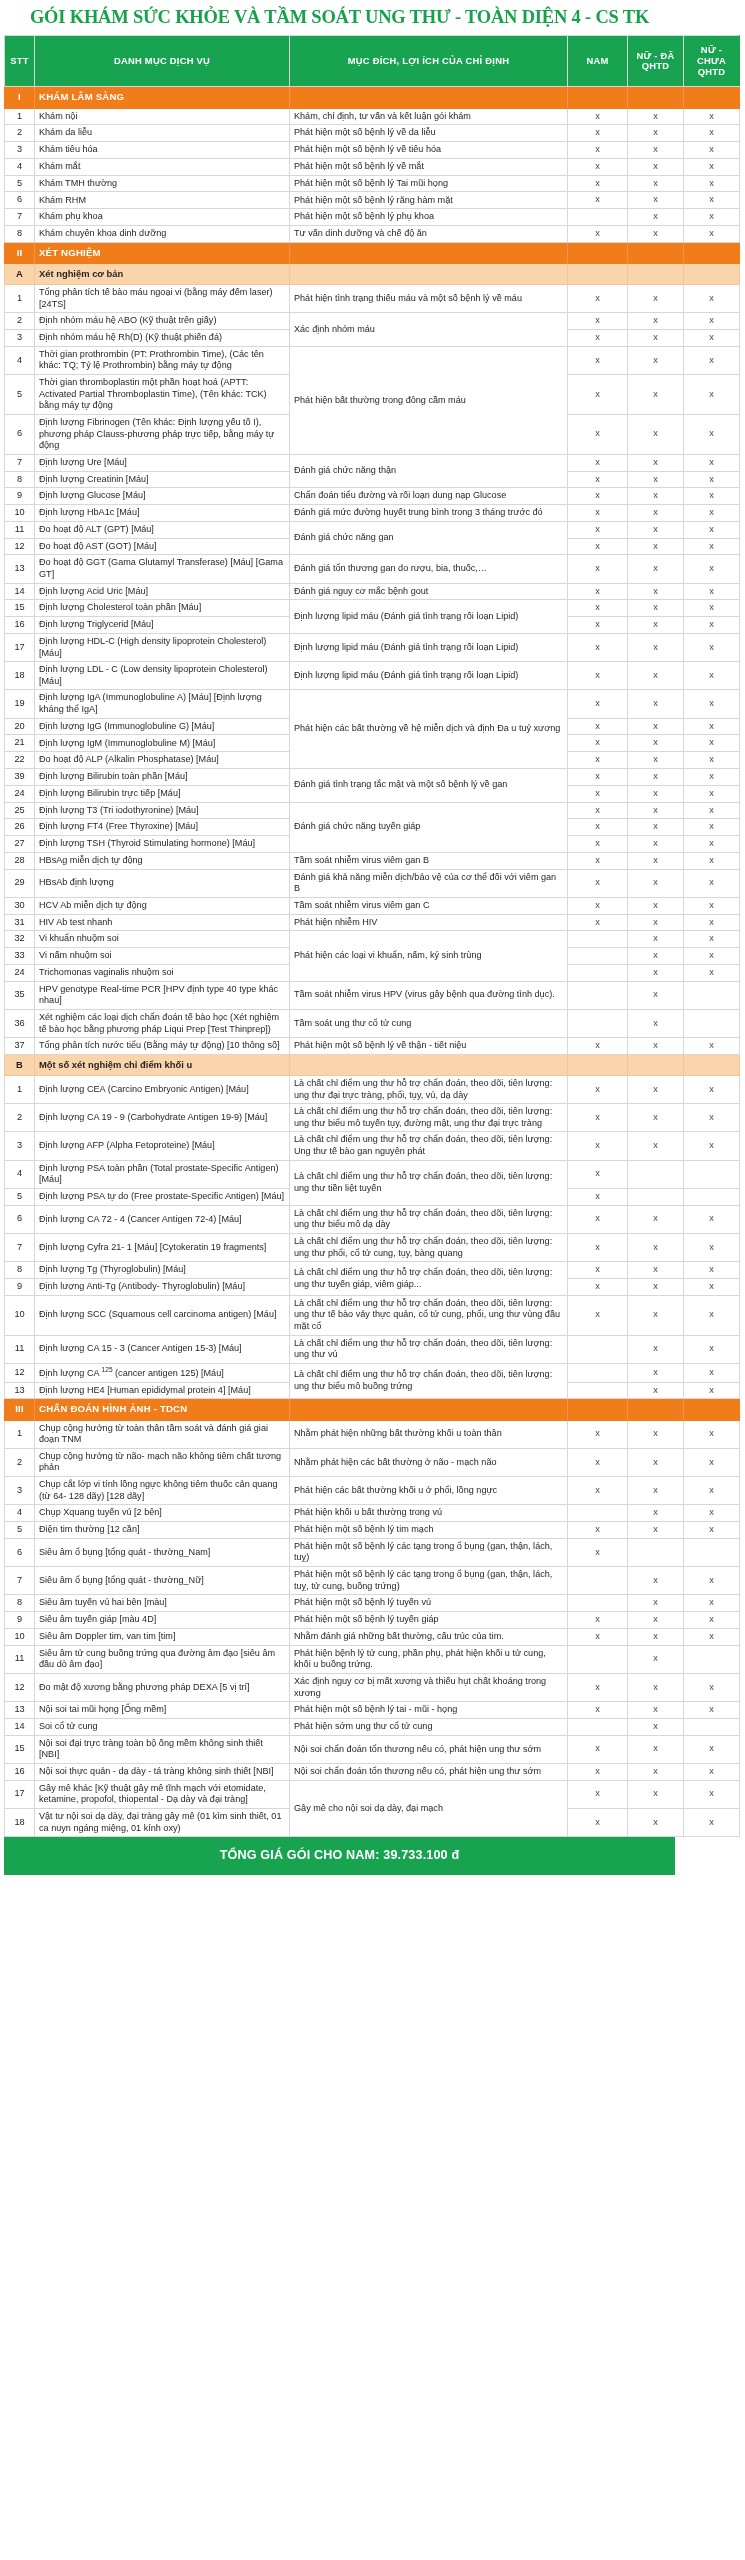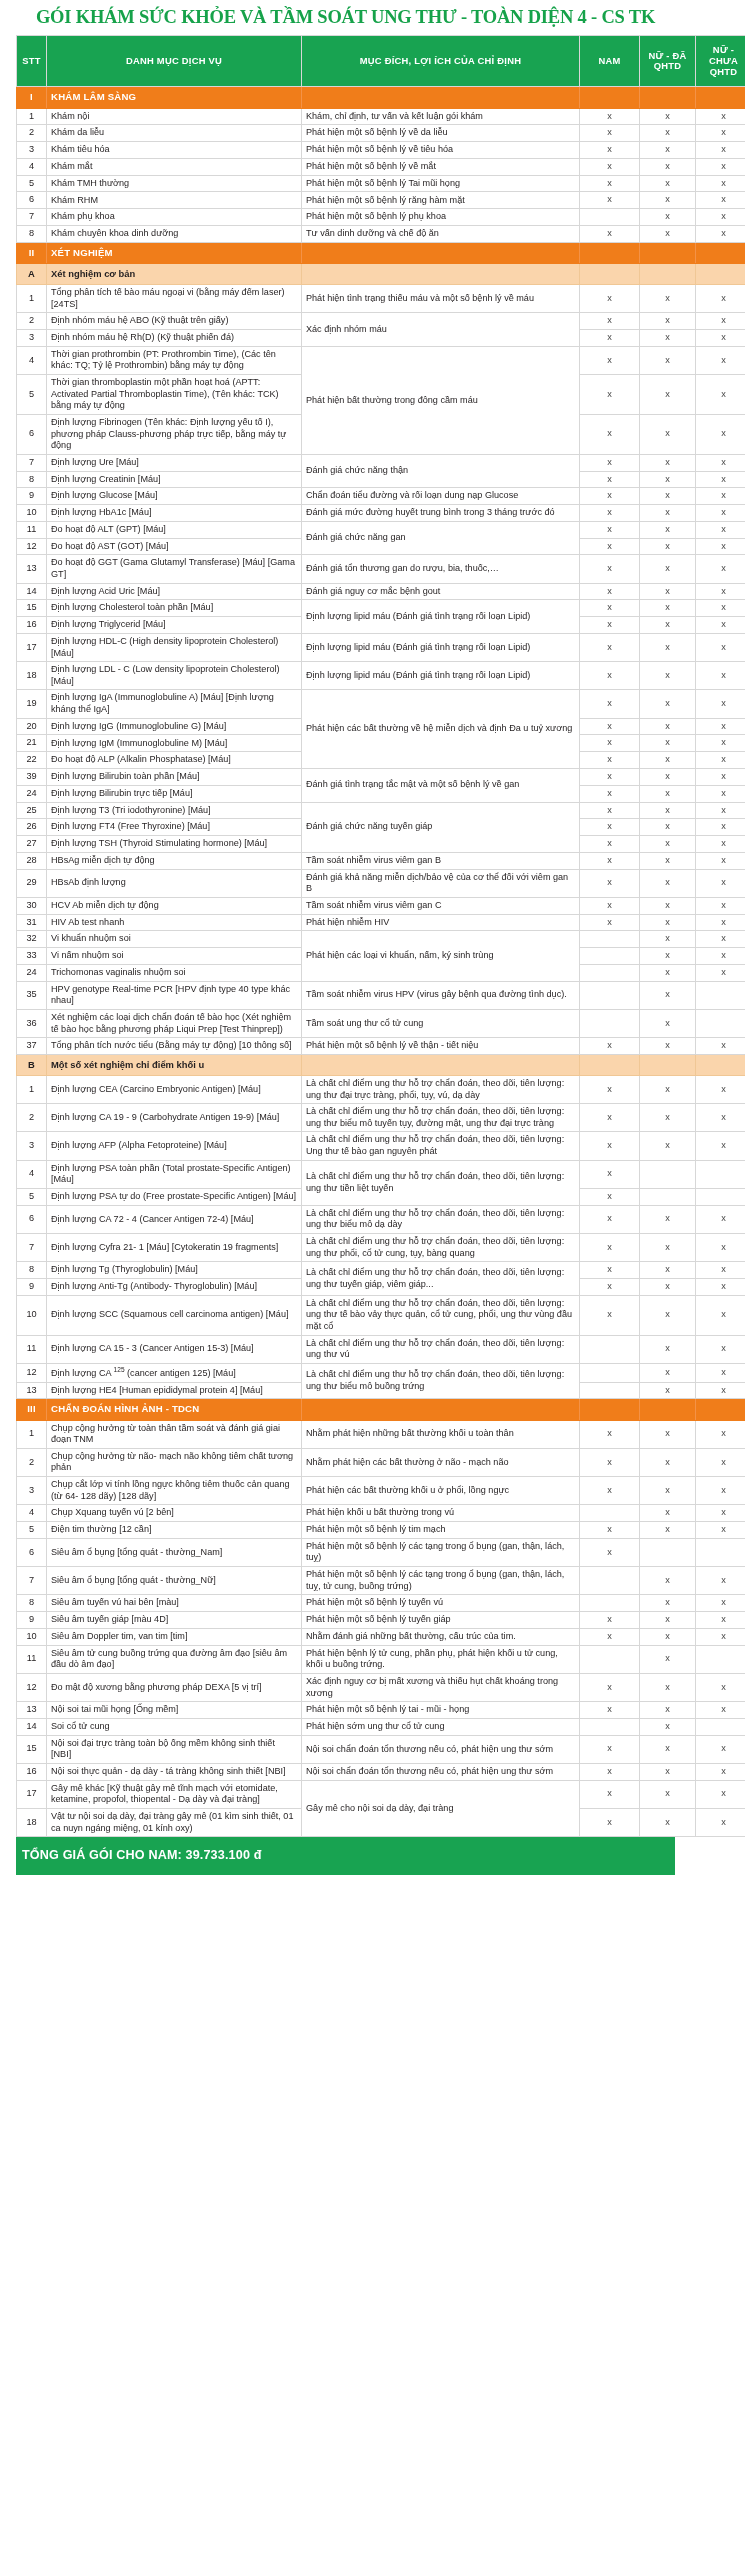--- a/index.html
+++ b/index.html
@@ -2,21 +2,21 @@
 <html lang="vi"><head>
 <meta charset="utf-8">
 <style>
   html,body{margin:0;padding:0;background:#ffffff;}
   body{
     width:745px;
     font-family:"Liberation Sans","DejaVu Sans",sans-serif;
     color:#231f20;
     -webkit-font-smoothing:antialiased;
   }
-  #page{width:683px;box-sizing:border-box;padding:0 8px 0 16px;}
+  #page{width:683px;box-sizing:border-box;padding:0 8px 0 4px;}
 
   
   .doc-title{
     text-align:center;
     color:#16a24a;
     font-weight:bold;
     font-size:18.5px;
     letter-spacing:-0.2px;
     padding:7px 4px 8px 4px;
     line-height:1.1;
@@ -89,21 +89,21 @@
   
   td.num{text-align:center;font-size:9.2px;color:#231f20;}
   td.name{text-align:left;}
   td.purpose{text-align:left;}
   td.mark{text-align:center;font-size:9.2px;color:#4a4a4a;}
 
   
   .totals{
     background:#18a351;
     color:#ffffff;
-    text-align:left;
+    text-align:center;
     font-weight:bold;
     font-size:12.6px;
     line-height:1.45;
     padding:9px 6px 11px 6px;
     letter-spacing:.15px;
   }
   .totals div{white-space:nowrap;}
   sup{font-size:.72em;vertical-align:super;}
 </style>
 </head>
@@ -744,21 +744,21 @@
           <td class="num">16</td>
           <td class="name">Nội soi thực quản - dạ dày - tá tràng không sinh thiết [NBI]</td>
           <td class="purpose">Nội soi chẩn đoán tổn thương nếu có, phát hiện ung thư sớm</td>
           <td class="mark">x</td>
           <td class="mark">x</td>
           <td class="mark">x</td>
         </tr>
         <tr>
           <td class="num">17</td>
           <td class="name">Gây mê khác [Kỹ thuật gây mê tĩnh mạch với etomidate, ketamine, propofol, thiopental - Dạ dày và đại tràng]</td>
-          <td class="purpose" rowspan="2">Gây mê cho nội soi dạ dày, đại tràng</td>
+          <td class="purpose" rowspan="2">Gây mê cho nội soi dạ dày, đại mạch</td>
           <td class="mark">x</td>
           <td class="mark">x</td>
           <td class="mark">x</td>
         </tr>
         <tr>
           <td class="num">18</td>
           <td class="name">Vật tư nội soi dạ dày, đại tràng gây mê (01 kìm sinh thiết, 01 ca nuyn ngáng miệng, 01 kính oxy)</td>
           <td class="mark">x</td>
           <td class="mark">x</td>
           <td class="mark">x</td>

